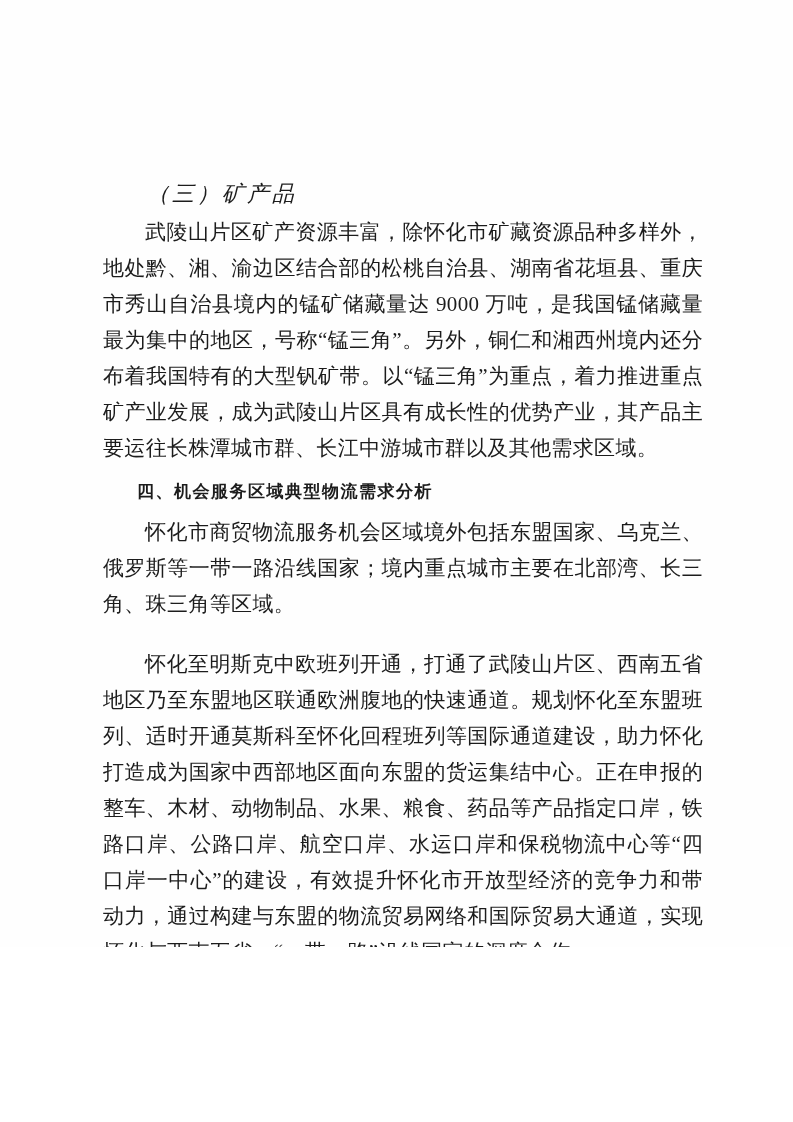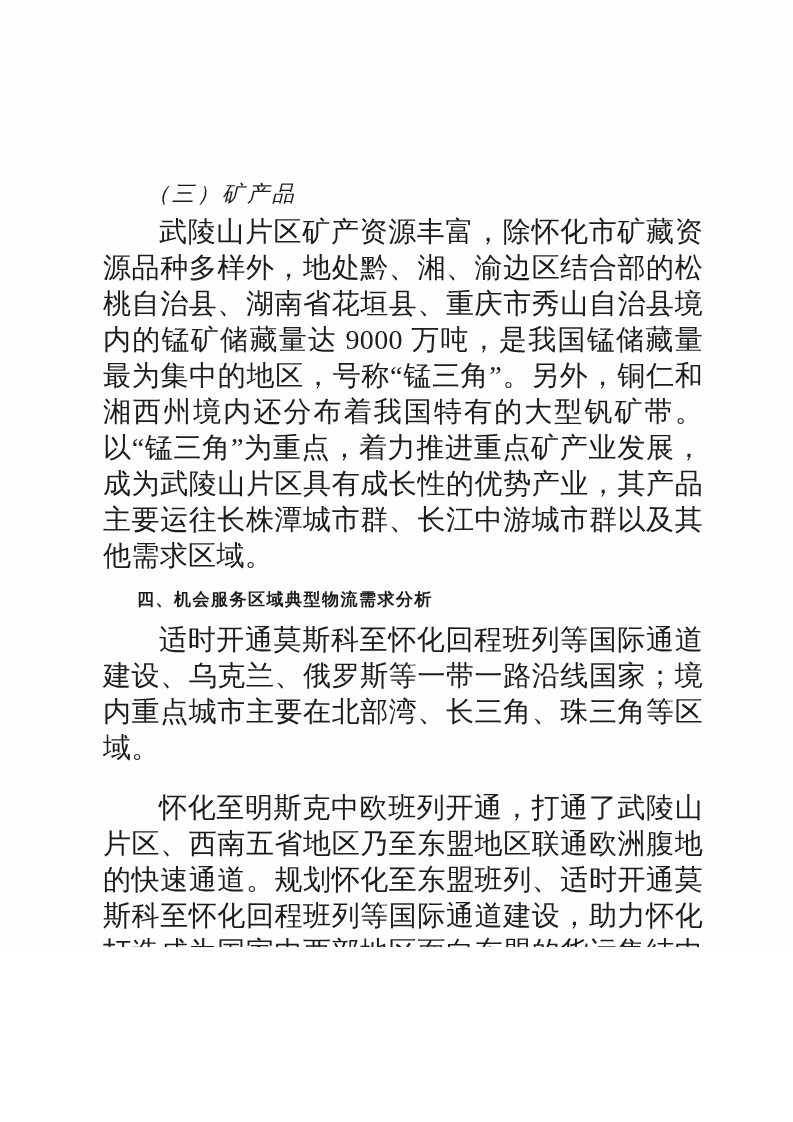--- a/index.html
+++ b/index.html
@@ -37,21 +37,21 @@
     font-size: 17px;
     line-height: 36px;
     font-weight: bold;
     letter-spacing: 1.5px;
     text-indent: 2em;
     font-family: "Liberation Sans", "DejaVu Sans", sans-serif;
     font-style: normal;
   }
   p.body-para {
     margin: 0;
-    font-size: 28px;
+    font-size: 21px;
     line-height: 36px;
     letter-spacing: 0.35px;
     text-align: justify;
     text-justify: inter-ideograph;
     text-indent: 2em;
   }
   p.body-para.spaced-top {
     margin-top: 24px;
   }
   .page-footer {
@@ -71,21 +71,21 @@
 <div class="page">
 
   <div class="content">
 
     <h3 class="heading-kaiti">（三）矿产品</h3>
 
     <p class="body-para">武陵山片区矿产资源丰富，除怀化市矿藏资源品种多样外，地处黔、湘、渝边区结合部的松桃自治县、湖南省花垣县、重庆市秀山自治县境内的锰矿储藏量达 9000 万吨，是我国锰储藏量最为集中的地区，号称“锰三角”。另外，铜仁和湘西州境内还分布着我国特有的大型钒矿带。以“锰三角”为重点，着力推进重点矿产业发展，成为武陵山片区具有成长性的优势产业，其产品主要运往长株潭城市群、长江中游城市群以及其他需求区域。</p>
 
     <h2 class="heading-hei">四、机会服务区域典型物流需求分析</h2>
 
-    <p class="body-para">适时开通莫斯科至怀化回程班列等国际通道建设、乌克兰、俄罗斯等一带一路沿线国家；境内重点城市主要在北部湾、长三角、珠三角等区域。</p>
+    <p class="body-para">怀化市商贸物流服务机会区域境外包括东盟国家、乌克兰、俄罗斯等一带一路沿线国家；境内重点城市主要在北部湾、长三角、珠三角等区域。</p>
 
     <p class="body-para spaced-top">怀化至明斯克中欧班列开通，打通了武陵山片区、西南五省地区乃至东盟地区联通欧洲腹地的快速通道。规划怀化至东盟班列、适时开通莫斯科至怀化回程班列等国际通道建设，助力怀化打造成为国家中西部地区面向东盟的货运集结中心。正在申报的整车、木材、动物制品、水果、粮食、药品等产品指定口岸，铁路口岸、公路口岸、航空口岸、水运口岸和保税物流中心等“四口岸一中心”的建设，有效提升怀化市开放型经济的竞争力和带动力，通过构建与东盟的物流贸易网络和国际贸易大通道，实现怀化与西南五省、“一带一路”沿线国家的深度合作。</p>
 
   </div>
 
   <div class="page-footer">— 37 —</div>
 
 </div>
 
 </body></html>

